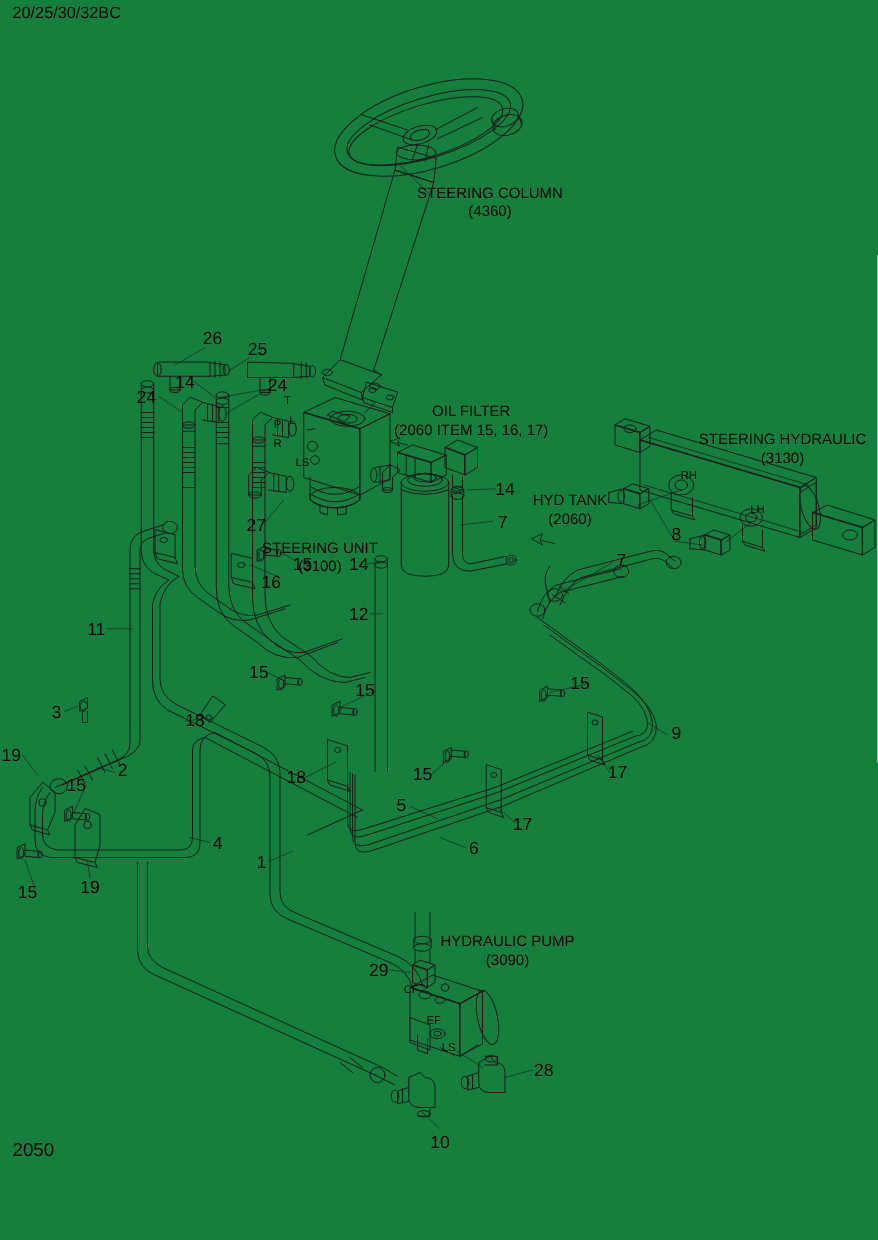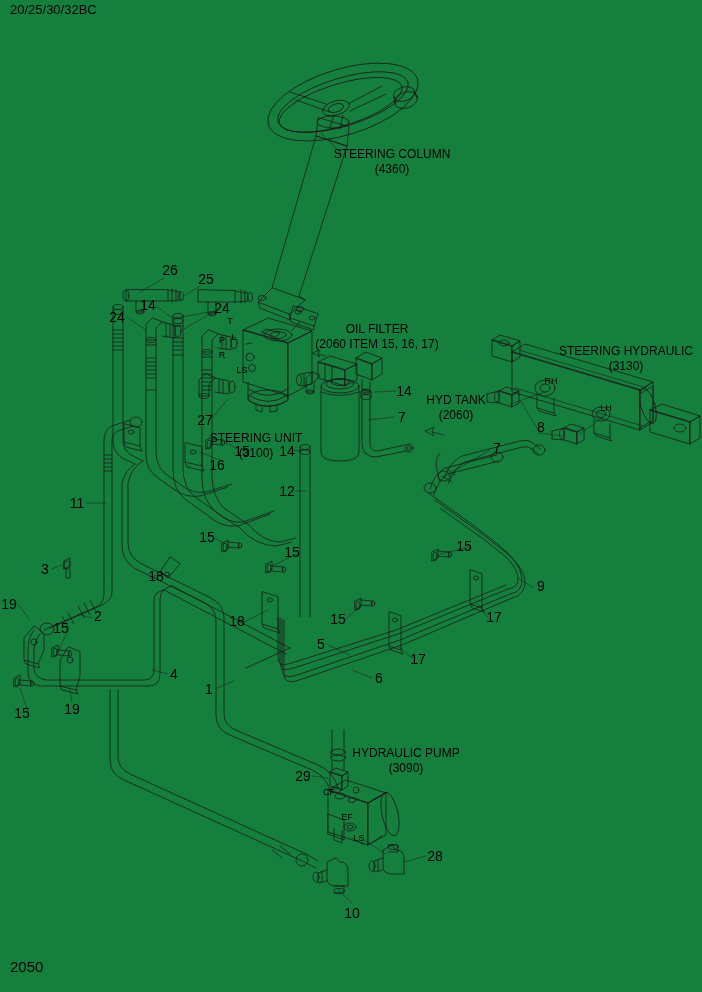--- a/index.html
+++ b/index.html
@@ -30,21 +30,21 @@
     top: 0px;
     width: 702px;
     text-align: center;
     font-size: 17px;
     color: #000;
     letter-spacing: 0.5px;
   }
   #footer-page {
     position: absolute;
     left: 10px;
-    top: 958px;
+    top: 912px;
     font-size: 15px;
     color: #000;
   }
   #drawing {
     position: absolute;
     left: 0;
     top: 0;
     width: 702px;
     height: 992px;
   }

